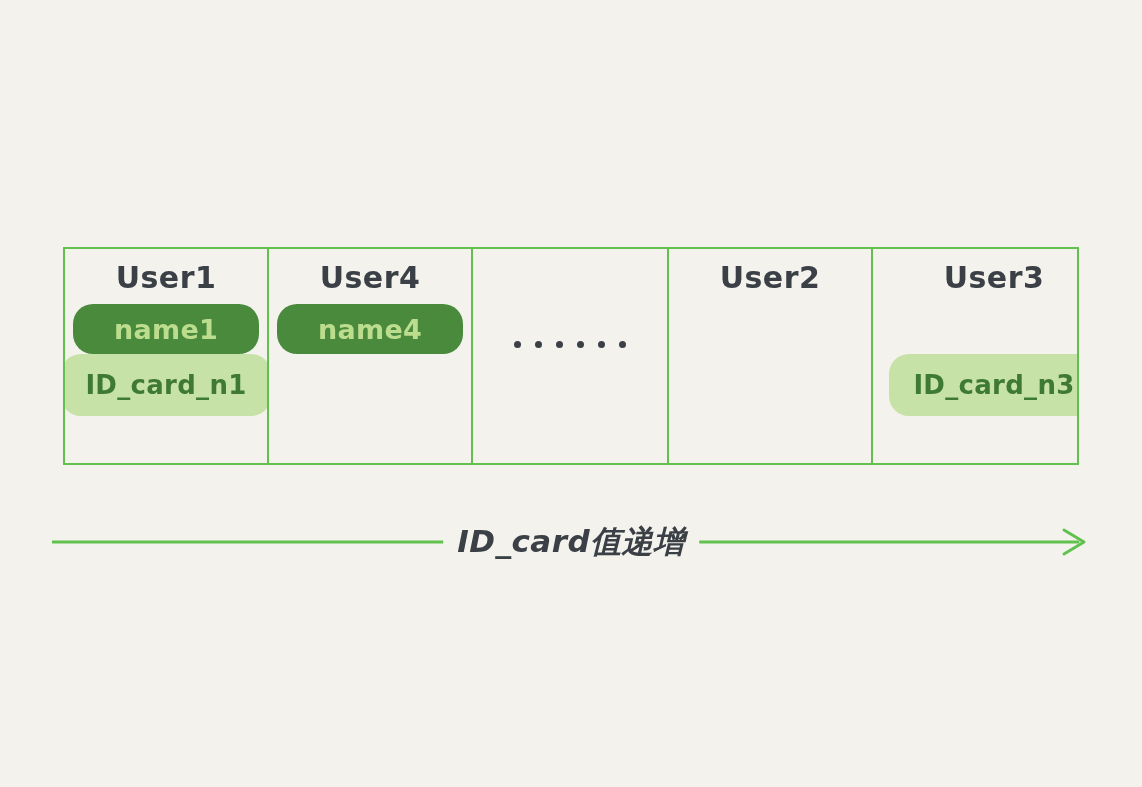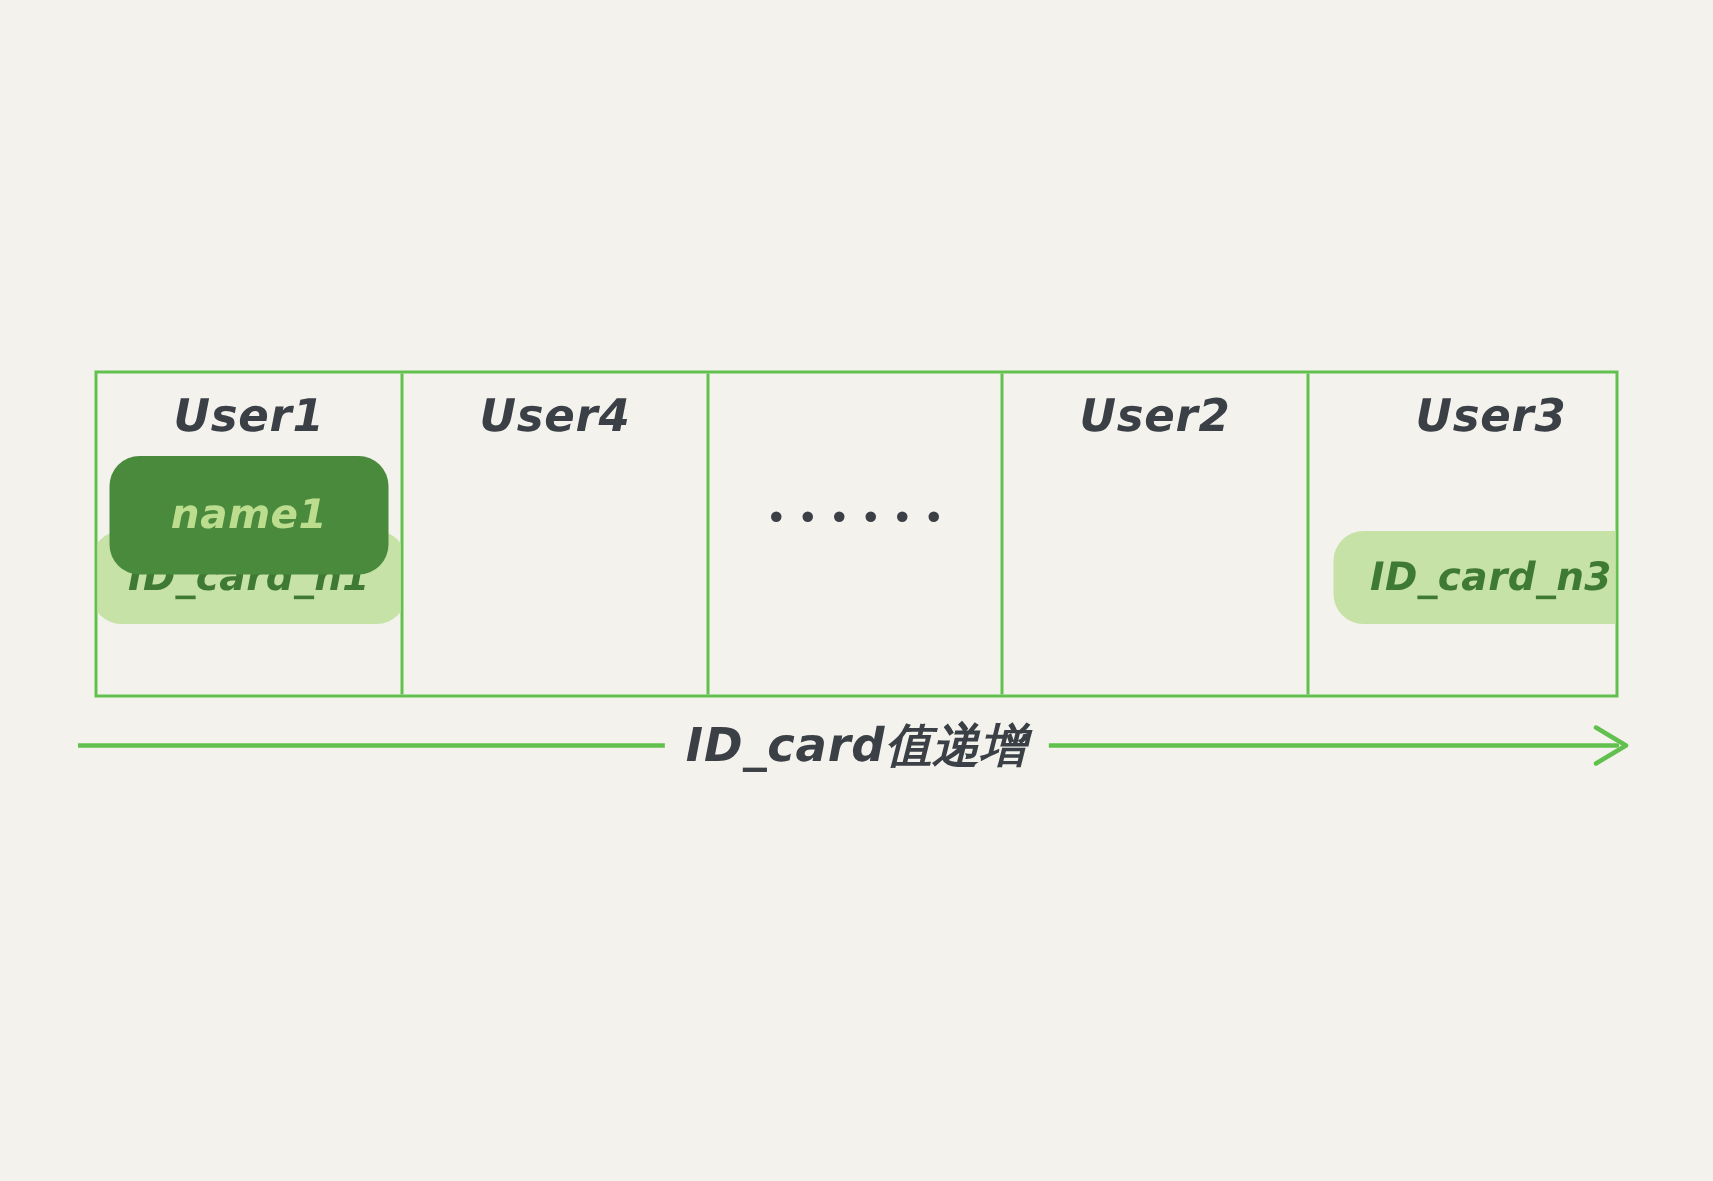--- a/index.html
+++ b/index.html
@@ -37,21 +37,20 @@
   }
 
   .cell {
     position: relative;
     box-sizing: border-box;
     border-right: 2px solid #62c14e;
     display: flex;
     flex-direction: column;
     align-items: center;
     overflow: hidden;
-    font-style: italic;
   }
   .cell:last-child { border-right: none; padding-left: 38px; }
 
   .cell-user { flex: 0 0 204px; }
   .cell-gap  { flex: 0 0 196px; }
 
   .user-title {
     margin-top: 12px;
     font-family: "DejaVu Sans", sans-serif;
     font-size: 30px;
@@ -78,21 +77,21 @@
     justify-content: center;
     white-space: nowrap;
     font-family: "DejaVu Sans", sans-serif;
     font-weight: 700;
     box-sizing: border-box;
   }
 
   .pill-name {
     top: 0;
     width: 186px;
-    height: 79px;
+    height: 50px;
     border-radius: 20px;
     background: #4a8a3d;
     color: #bddd8e;
     font-size: 27px;
     letter-spacing: 0.3px;
     z-index: 2;
   }
 
   .pill-id {
     top: 50px;
@@ -120,21 +119,21 @@
     width: 7px;
     height: 7px;
     border-radius: 50%;
     background: #3a4046;
   }
 
   
   .arrow-row {
     position: absolute;
     left: 52px;
-    top: 473px;
+    top: 518px;
     width: 1038px;
     height: 48px;
   }
   .arrow-svg {
     position: absolute;
     left: 0;
     top: 0;
   }
   .arrow-label {
     position: absolute;
@@ -163,20 +162,21 @@
       <div class="user-title">User1</div>
       <div class="pills">
         <div class="pill pill-id">ID_card_n1</div>
         <div class="pill pill-name">name1</div>
       </div>
     </div>
 
     <div class="cell cell-user">
       <div class="user-title">User4</div>
       <div class="pills">
+        <div class="pill pill-name">name4</div>
       </div>
     </div>
 
     <div class="cell cell-gap">
       <div class="ellipsis-dots">
         <span></span>
         <span></span>
         <span></span>
         <span></span>
         <span></span>

